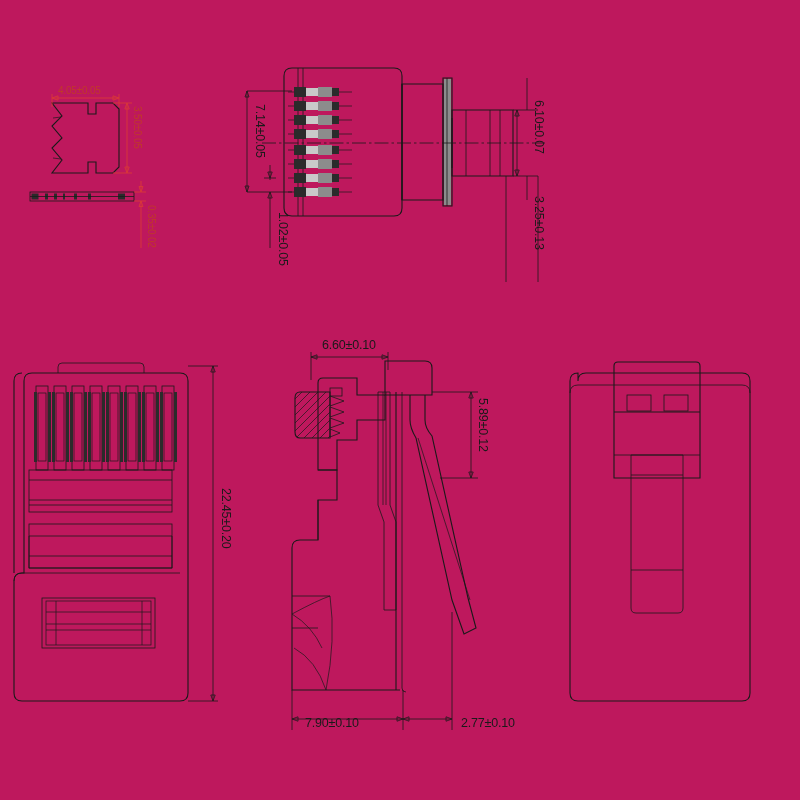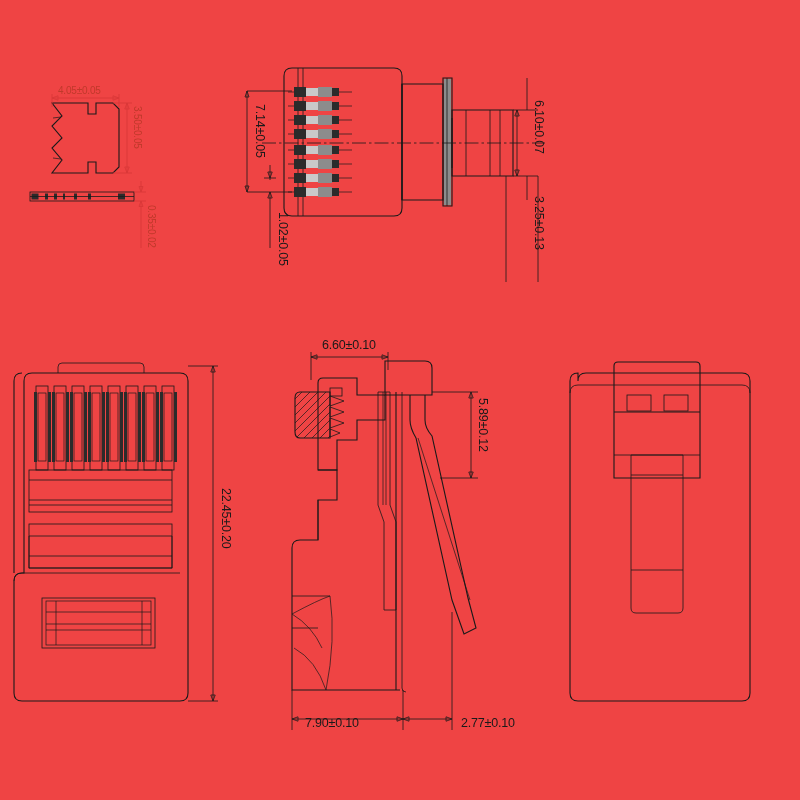--- a/index.html
+++ b/index.html
@@ -10,21 +10,21 @@
   body {
     width: 800px;
     height: 800px;
     font-family: "Liberation Sans", sans-serif;
     overflow: hidden;
   }
   #sheet {
     position: relative;
     width: 800px;
     height: 800px;
-    background: #ef4444;
+    background: #be185d;
   }
   #sheet svg {
     position: absolute;
     top: 0;
     left: 0;
     width: 800px;
     height: 800px;
   }
   .ln   { stroke: #1a1a1a; stroke-width: 1.1; fill: none; }
   .ln-t { stroke: #1a1a1a; stroke-width: 0.8; fill: none; }

